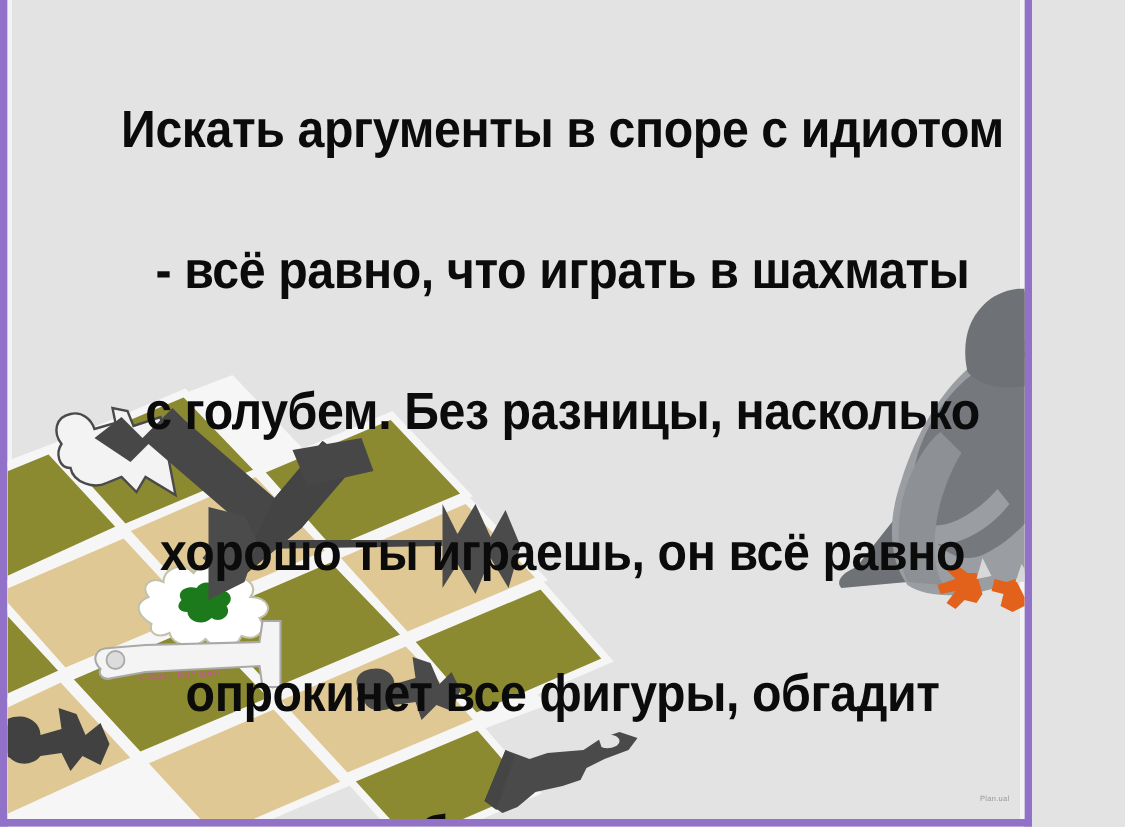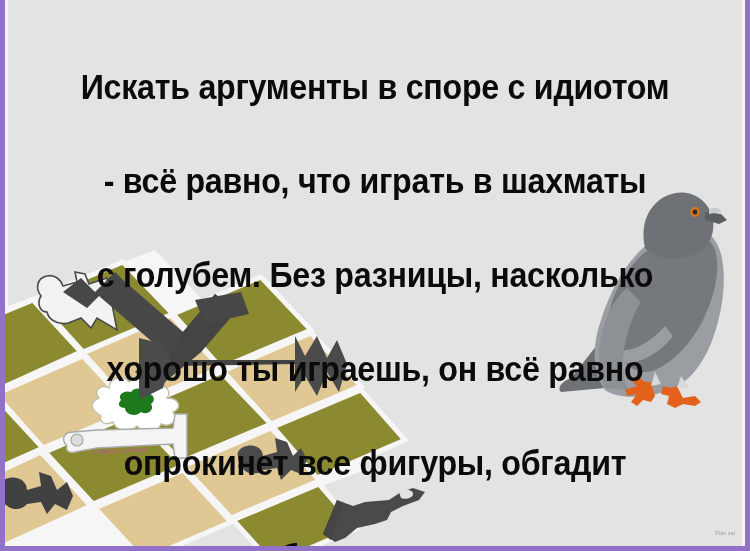--- a/index.html
+++ b/index.html
@@ -3,21 +3,21 @@
 <meta charset="utf-8">
 <style>
   html,body{margin:0;padding:0;}
   body{
     width:750px;height:551px;overflow:hidden;
     background:#e3e3e3;
     font-family:"Liberation Sans", sans-serif;
   }
   #meme{
     position:relative;
-    width:750px;height:551px;
+    width:688px;height:551px;
     background:#e3e3e3;
     box-sizing:border-box;
     border-left:5px solid #9272c8;
     border-right:5px solid #9272c8;
     border-bottom:5px solid #9272c8;
     overflow:hidden;
   }
   #inner-frame{
     position:absolute;inset:0;
     background:#e3e3e3;

